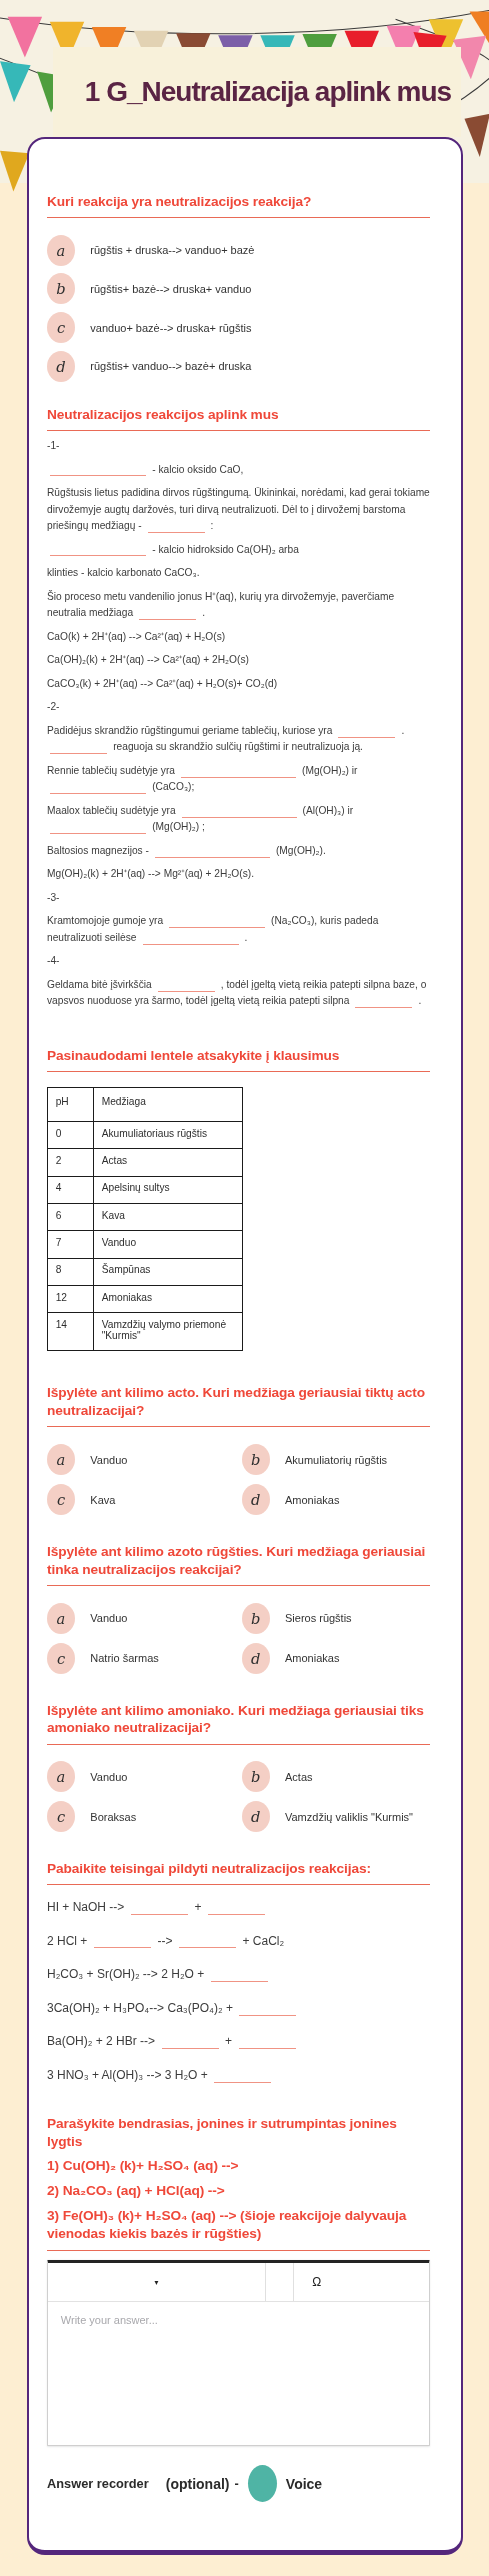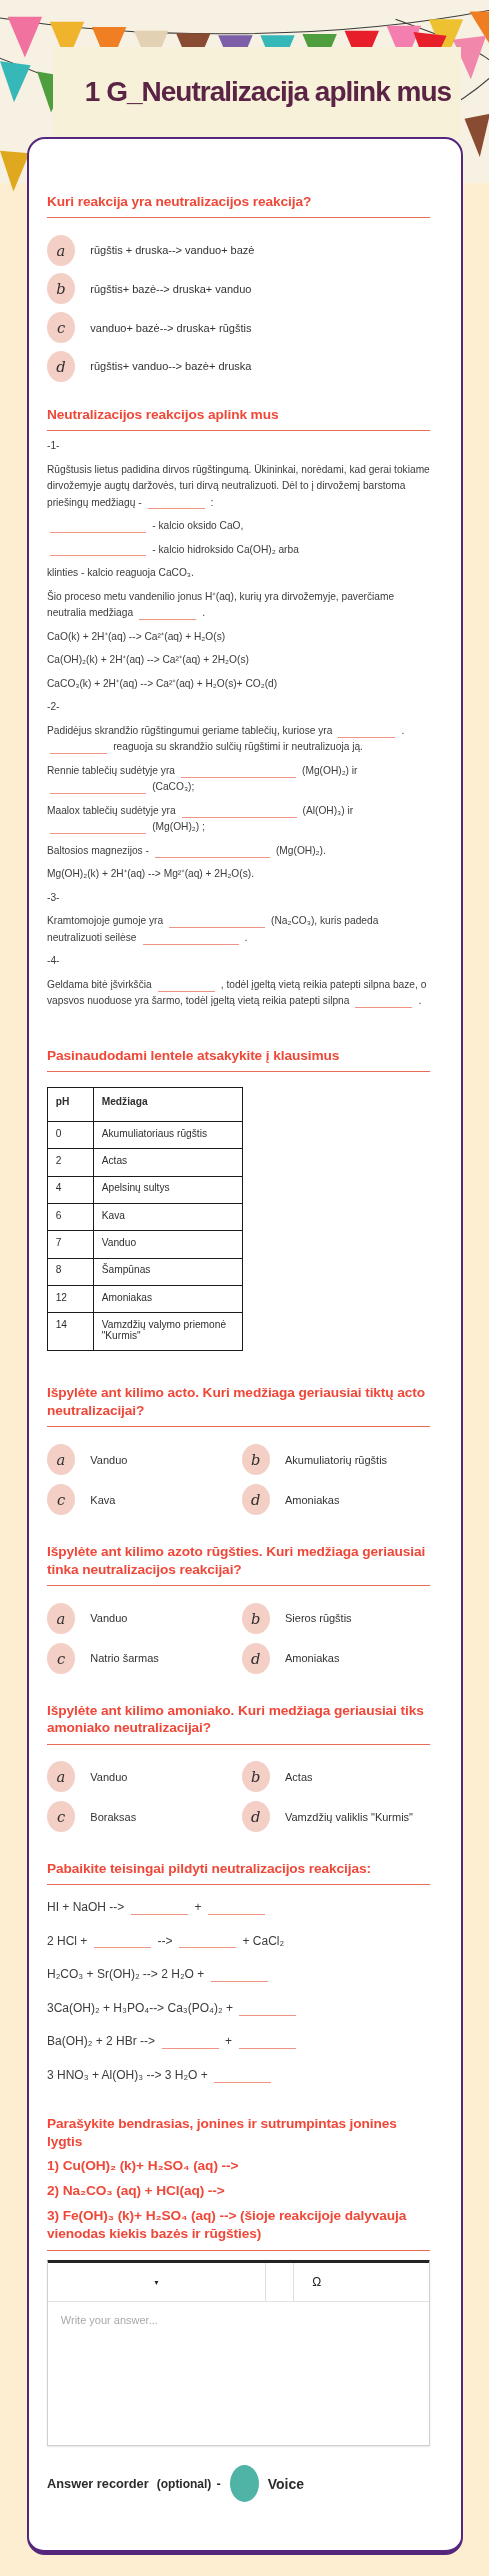--- a/index.html
+++ b/index.html
@@ -17,37 +17,37 @@
   .rule{border:none;border-top:1.3px solid #e96a56;margin:6.4px 0 0 0;}
   .options{display:flex;flex-direction:column;gap:7.7px;margin-top:16.6px;}
   .options.twocol{display:grid;grid-template-columns:1fr 1fr;gap:9px 6.4px;}
   .opt{display:flex;align-items:center;gap:15.3px;cursor:pointer;}
   .opt-badge{flex:0 0 auto;width:28px;height:31px;border-radius:50%;background:#f4cfc5;display:flex;align-items:center;justify-content:center;font-family:"DejaVu Serif",serif;font-style:italic;font-size:14.7px;color:#2f2f2f;}
   .opt-text{font-size:11px;color:#333;}
   .body-text p{font-size:10.2px;color:#3c3c3c;line-height:1.62;margin:7px 0;}
   .blank{display:inline-block;border-bottom:1.3px solid #f09384;height:1.05em;margin:0 3.2px;vertical-align:-3.8px;}
   .ph-table{border-collapse:collapse;margin-top:15.3px;}
   .ph-table th,.ph-table td{border:1.3px solid #1b1b1b;font-size:10.2px;color:#2e2e2e;text-align:left;vertical-align:top;padding:5.7px 7.7px 9.6px 7.7px;}
-  .ph-table th{font-weight:700;padding:7.7px 7.7px 14px 7.7px;}
+  .ph-table th{font-weight:400;padding:7.7px 7.7px 14px 7.7px;}
   .col-ph{width:46px;}.col-med{width:149px;}
   .fill-eqs p{font-size:12px;color:#3c3c3c;margin:9.6px 0;line-height:2;}
   .red-eq{margin:6.4px 0 0 0;font-size:13.7px;font-weight:700;color:#ef4839;line-height:1.35;letter-spacing:-0.1px;}
   .answer-widget{margin-top:9px;border:0.6px solid #cfcfcf;border-top:3.8px solid #232323;border-radius:1.3px;background:#fff;box-shadow:0 0.6px 1.9px rgba(0,0,0,0.10);}
   .aw-toolbar{display:flex;align-items:stretch;height:38px;border-bottom:0.6px solid #e2e2e2;}
   .aw-cell1{flex:0 0 217px;display:flex;align-items:center;justify-content:center;cursor:pointer;}
   .caret{font-size:7.7px;color:#222;}
   .aw-div{width:0.6px;background:#e0e0e0;}
   .aw-cell2{flex:0 0 27px;}
   .aw-cell3{flex:1;display:flex;align-items:center;padding-left:14px;font-size:12px;color:#222;}
   .omega-btn{background:none;border:none;font-size:12px;color:#222;cursor:pointer;padding:2.6px 5.1px;font-family:"Liberation Sans",sans-serif;}
   .aw-input{display:block;width:100%;box-sizing:border-box;height:143px;border:none;outline:none;resize:none;padding:11.5px 12.8px;font-family:"Liberation Sans",sans-serif;font-size:11px;color:#444;background:#fff;}
   .aw-input::placeholder{color:#a9a9ad;}
   .recorder{display:flex;align-items:center;margin-top:19px;}
   .rec-label{font-size:12.8px;font-weight:700;color:#2b2b2b;}
-  .rec-opt{font-size:12px;font-weight:700;color:#2b2b2b;margin-left:8px;}
+  .rec-opt{font-size:14px;font-weight:700;color:#2b2b2b;margin-left:17px;}
   .rec-dash{font-size:12.8px;font-weight:700;color:#2b2b2b;margin-left:5.1px;}
   .voice-btn{width:29px;height:37px;border-radius:50%;background:#4fb4a5;margin:0 9px;border:none;cursor:pointer;}
   .rec-voice{font-size:14px;font-weight:700;color:#2b2b2b;}
 </style>
 </head>
 <body>
 
 <div class="top-band"></div>
 
 <svg class="bunting" width="490" height="198" viewBox="0 0 768 310">
@@ -107,24 +107,24 @@
           <span class="opt-badge">d</span>
           <span class="opt-text">rūgštis+ vanduo--&gt; bazė+ druska</span>
         </div>
       </div>
   </section>
 
   <section class="sec s2 body-text">
     <h2 class="qheading">Neutralizacijos reakcijos aplink mus</h2>
     <hr class="rule">
     <p>-1-</p>
+    <p class="has-blanks"><span class="blank" style="width:96px"></span> - kalcio oksido CaO,</p>
     <p class="has-blanks">Rūgštusis lietus padidina dirvos rūgštingumą. Ūkininkai, norėdami, kad gerai tokiame dirvožemyje augtų daržovės, turi dirvą neutralizuoti. Dėl to į dirvožemį barstoma priešingų medžiagų - <span class="blank" style="width:57px"></span> :</p>
-    <p class="has-blanks"><span class="blank" style="width:96px"></span> - kalcio oksido CaO,</p>
     <p class="has-blanks"><span class="blank" style="width:96px"></span> - kalcio hidroksido Ca(OH)₂ arba</p>
-    <p>klinties - kalcio reaguoja CaCO₃.</p>
+    <p>klinties - kalcio karbonato CaCO₃.</p>
     <p class="has-blanks">Šio proceso metu vandenilio jonus H⁺(aq), kurių yra dirvožemyje, paverčiame neutralia medžiaga <span class="blank" style="width:57px"></span> .</p>
     <p>CaO(k) + 2H⁺(aq) --&gt; Ca²⁺(aq) + H₂O(s)</p>
     <p>Ca(OH)₂(k) + 2H⁺(aq) --&gt; Ca²⁺(aq) + 2H₂O(s)</p>
     <p>CaCO₃(k) + 2H⁺(aq) --&gt; Ca²⁺(aq) + H₂O(s)+ CO₂(d)</p>
     <p>-2-</p>
     <p class="has-blanks">Padidėjus skrandžio rūgštingumui geriame tablečių, kuriose yra <span class="blank" style="width:57px"></span> . <span class="blank" style="width:57px"></span> reaguoja su skrandžio sulčių rūgštimi ir neutralizuoja ją.</p>
     <p class="has-blanks">Rennie tablečių sudėtyje yra <span class="blank" style="width:115px"></span> (Mg(OH)₂) ir <span class="blank" style="width:96px"></span> (CaCO₃);</p>
     <p class="has-blanks">Maalox tablečių sudėtyje yra <span class="blank" style="width:115px"></span> (Al(OH)₃) ir <span class="blank" style="width:96px"></span> (Mg(OH)₂) ;</p>
     <p class="has-blanks">Baltosios magnezijos - <span class="blank" style="width:115px"></span> (Mg(OH)₂).</p>
     <p>Mg(OH)₂(k) + 2H⁺(aq) --&gt; Mg²⁺(aq) + 2H₂O(s).</p>

